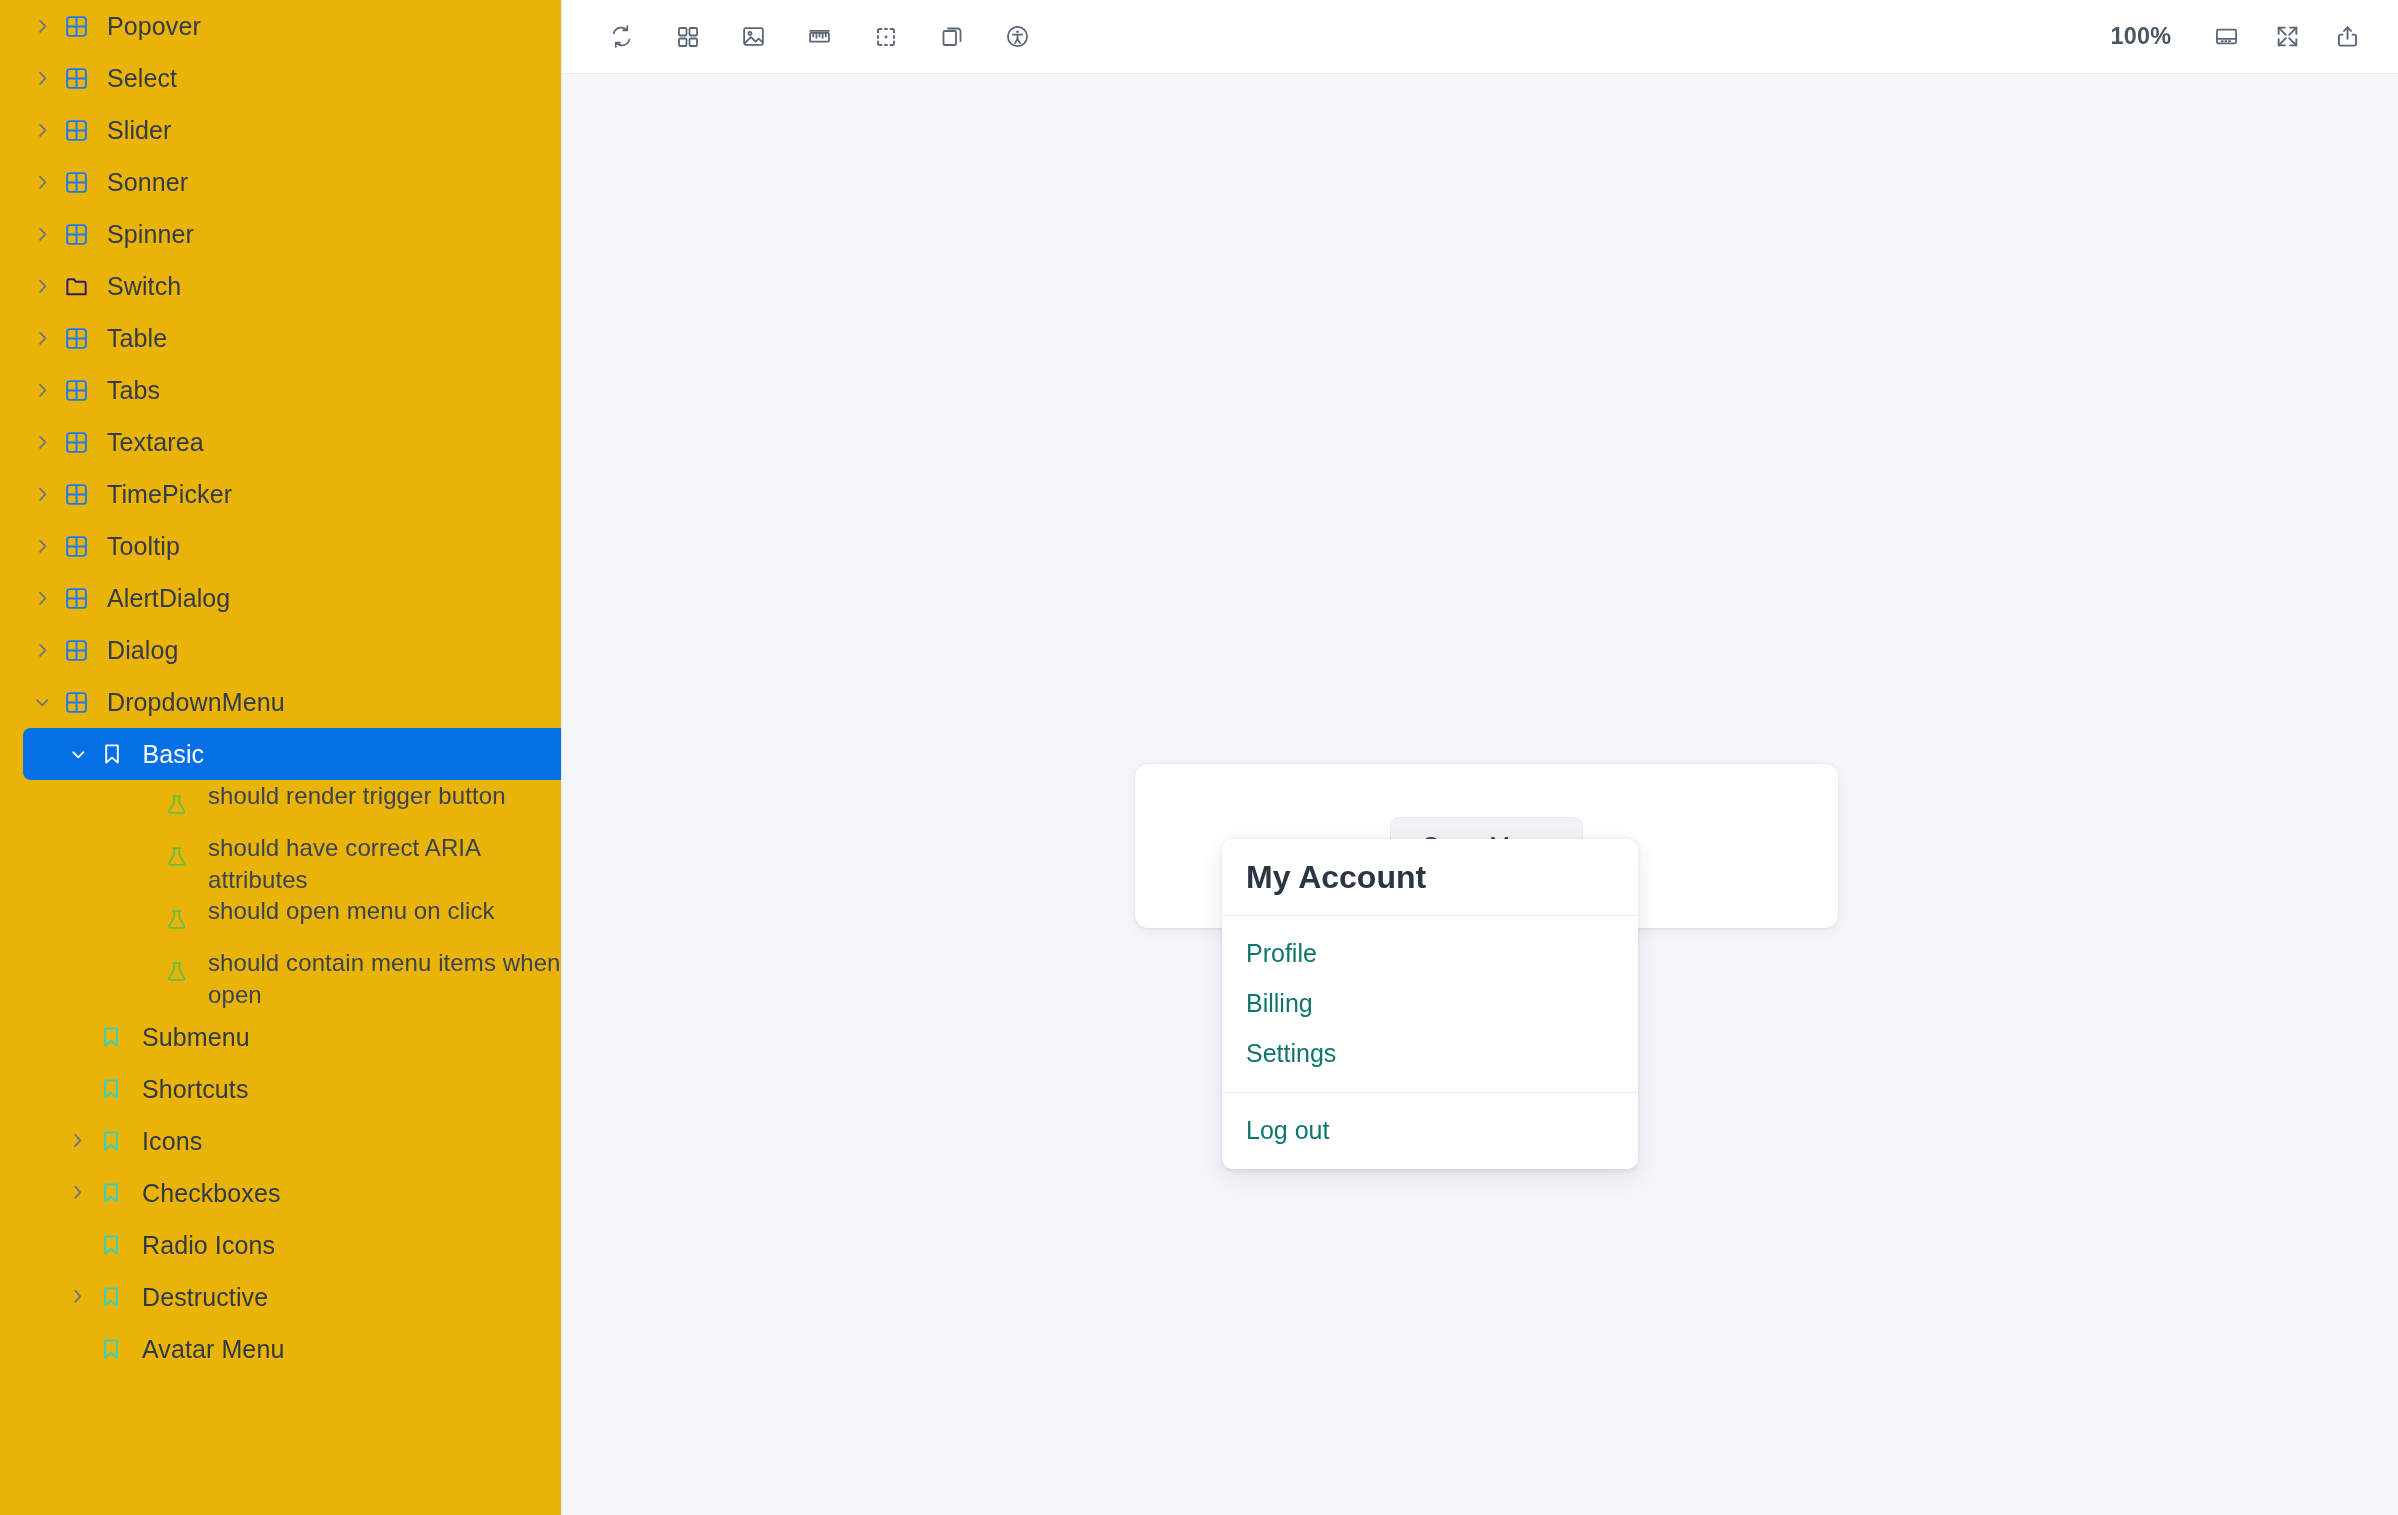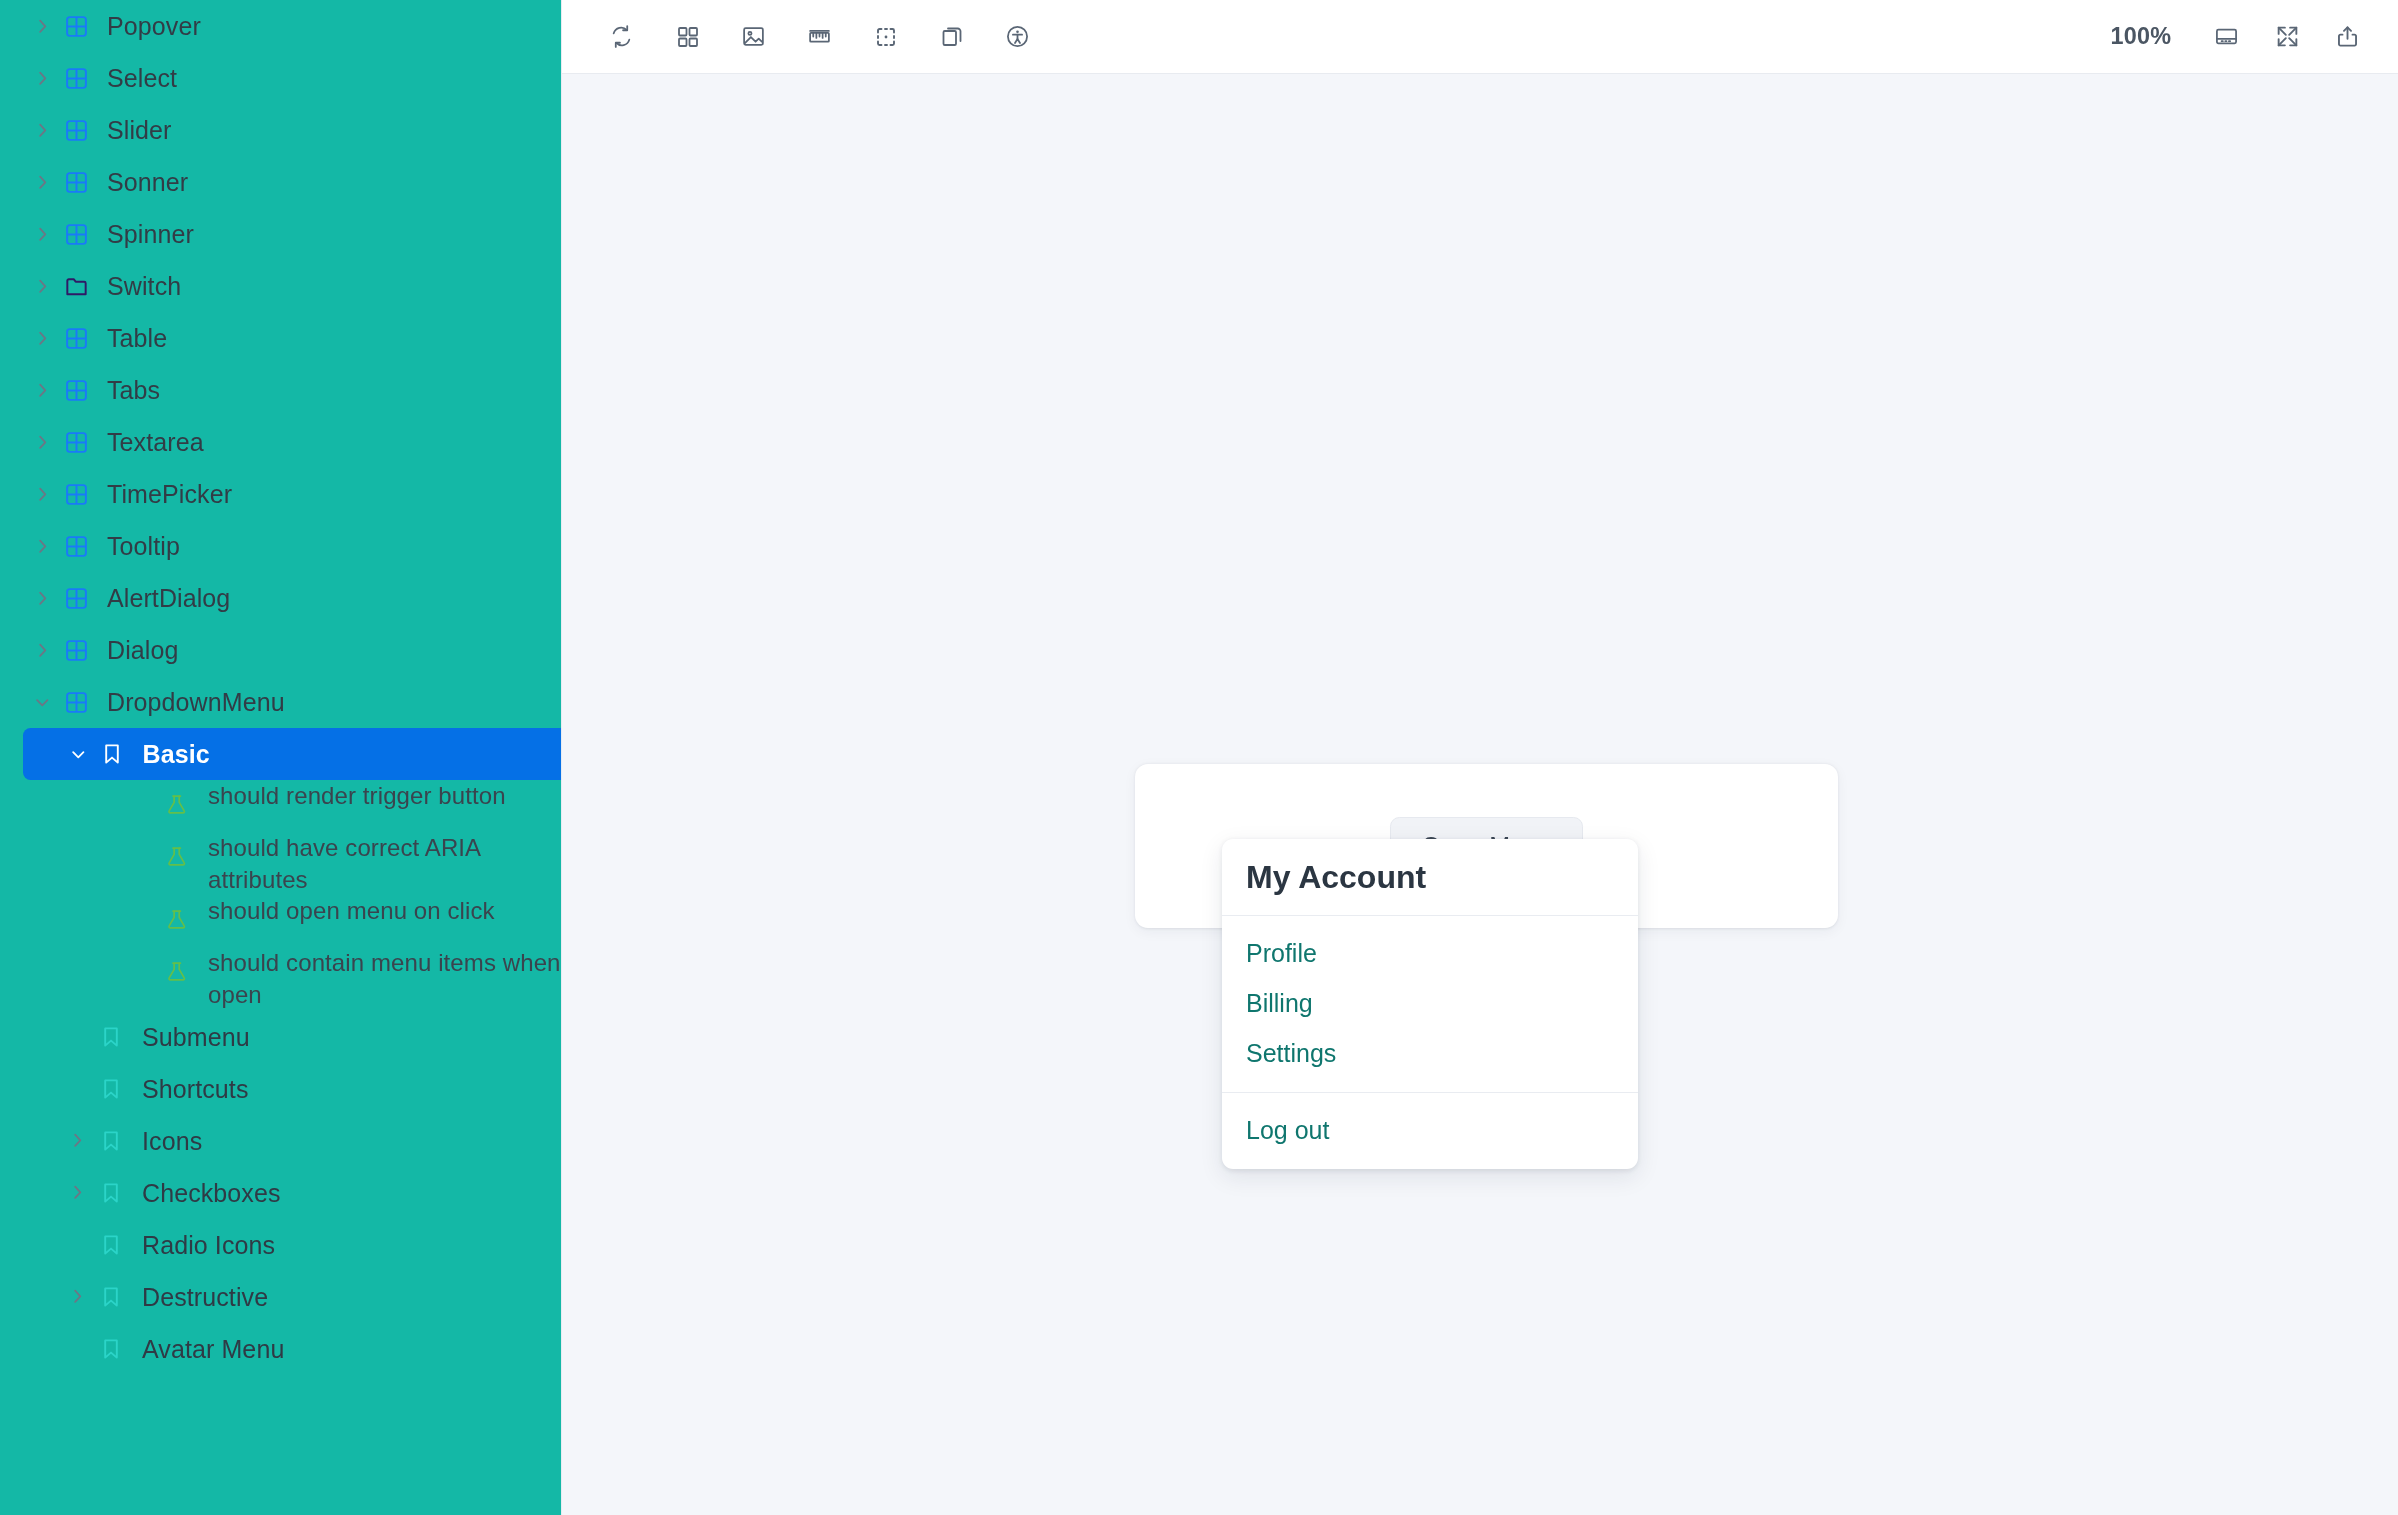--- a/index.html
+++ b/index.html
@@ -9,21 +9,21 @@
     font-family: "Liberation Sans", sans-serif;
     background: #f4f6fa;
     overflow: hidden;
   }
   #app { display: flex; width: 2399px; height: 1516px; }
 
   
   #sidebar {
     width: 562px;
     height: 1516px;
-    background: #14b8a6;
+    background: #eab308;
     border-right: 0.9px solid #e7ebf1;
     overflow: hidden;
     position: relative;
     padding-top: 0px;
     flex: 0 0 562px;
   }
   .tree { padding: 0 0 0 0; }
 
   .row {
     display: flex;
@@ -83,21 +83,21 @@
   .depth2 { height: auto; min-height: 52px; align-items: flex-start; }
   .depth2 .ic { height: 52px; align-items: flex-start; padding-top: 13px; }
 
   .row.selected {
     background: #0570e6;
     margin-left: 22.5px;
     padding-left: 45px;
     border-radius: 7.5px 0 0 7.5px;
     width: calc(100% - 22.5px);
   }
-  .row.selected .lbl { color: #ffffff; font-weight: bold; }
+  .row.selected .lbl { color: #ffffff; font-weight: normal; }
   .row.selected .twisty { color: #ffffff; }
 
   
   #main {
     flex: 1 1 auto;
     display: flex;
     flex-direction: column;
     background: #f4f6fa;
     min-width: 0;
     gap: 44px;

